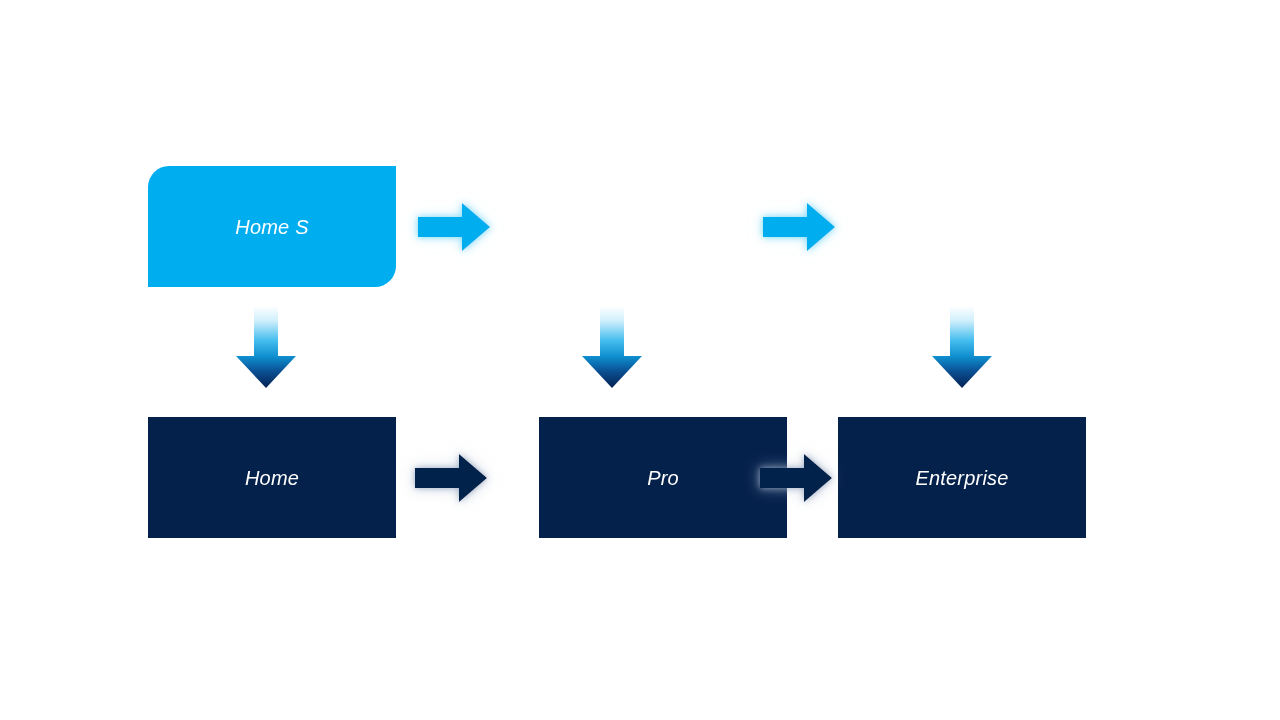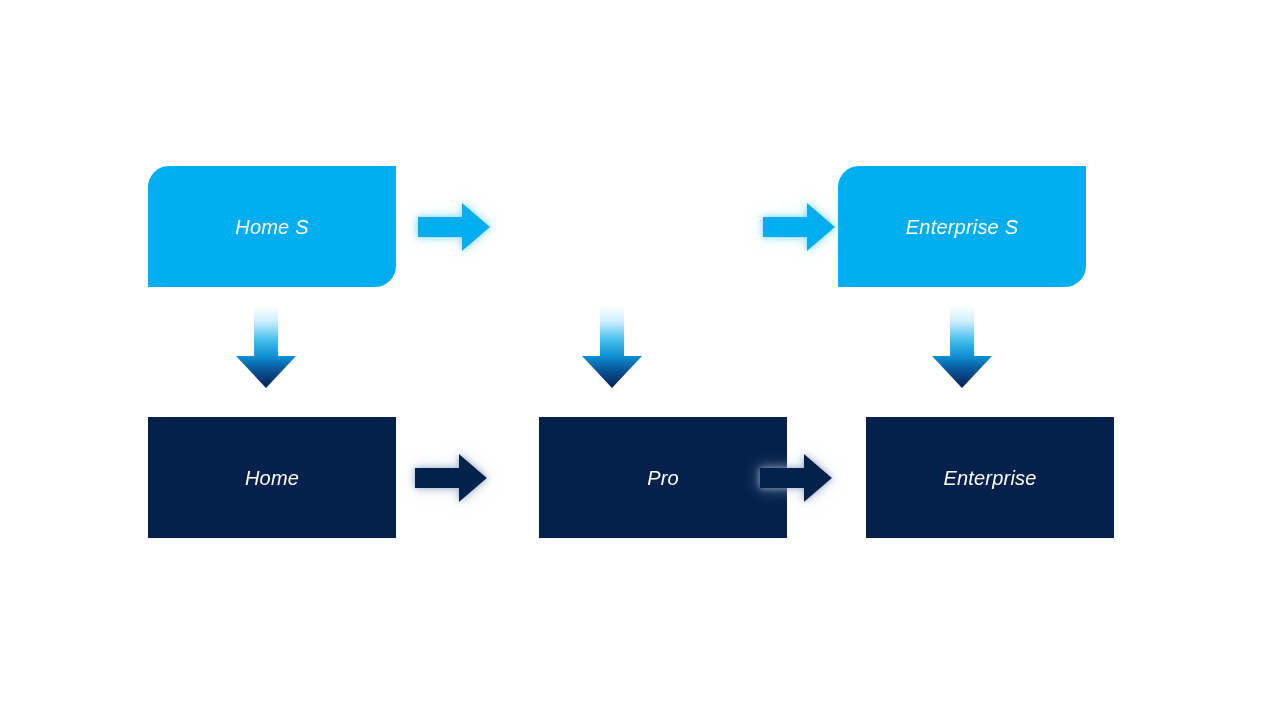--- a/index.html
+++ b/index.html
@@ -69,33 +69,30 @@
 </head>
 <body>
 
 <div id="canvas">
 
   <div class="node tier-top" style="left:140px; top:166px; width:248px; height:121px;">
     <span class="node-label">Home S</span>
   </div>
 
 
-  <div class="node tier-top" style="left:830px; top:166px; width:248px; height:121px;">
-    <span class="node-label">Enterprise S</span>
-  </div>
 
   <div class="node tier-bottom" style="left:140px; top:417px; width:248px; height:121px;justify-content:center;">
     <span class="node-label">Home</span>
   </div>
 
   <div class="node tier-bottom" style="left:485px; top:417px; width:248px; height:121px;margin-left:46px;">
     <span class="node-label">Pro</span>
   </div>
 
-  <div class="node tier-bottom" style="left:830px; top:417px; width:248px; height:121px;margin-left:28px;">
+  <div class="node tier-bottom" style="left:830px; top:417px; width:248px; height:121px;">
     <span class="node-label">Enterprise</span>
   </div>
 
   <svg width="0" height="0" style="position:absolute;">
     <defs>
       <filter id="glow-cyan" x="-60%" y="-60%" width="220%" height="220%">
         <feDropShadow dx="0" dy="0" stdDeviation="3.2" flood-color="#7BD8F8" flood-opacity="0.95"></feDropShadow>
         <feDropShadow dx="0" dy="0" stdDeviation="6" flood-color="#A9E6FB" flood-opacity="0.55"></feDropShadow>
       </filter>
       <filter id="glow-navy" x="-60%" y="-60%" width="220%" height="220%">

